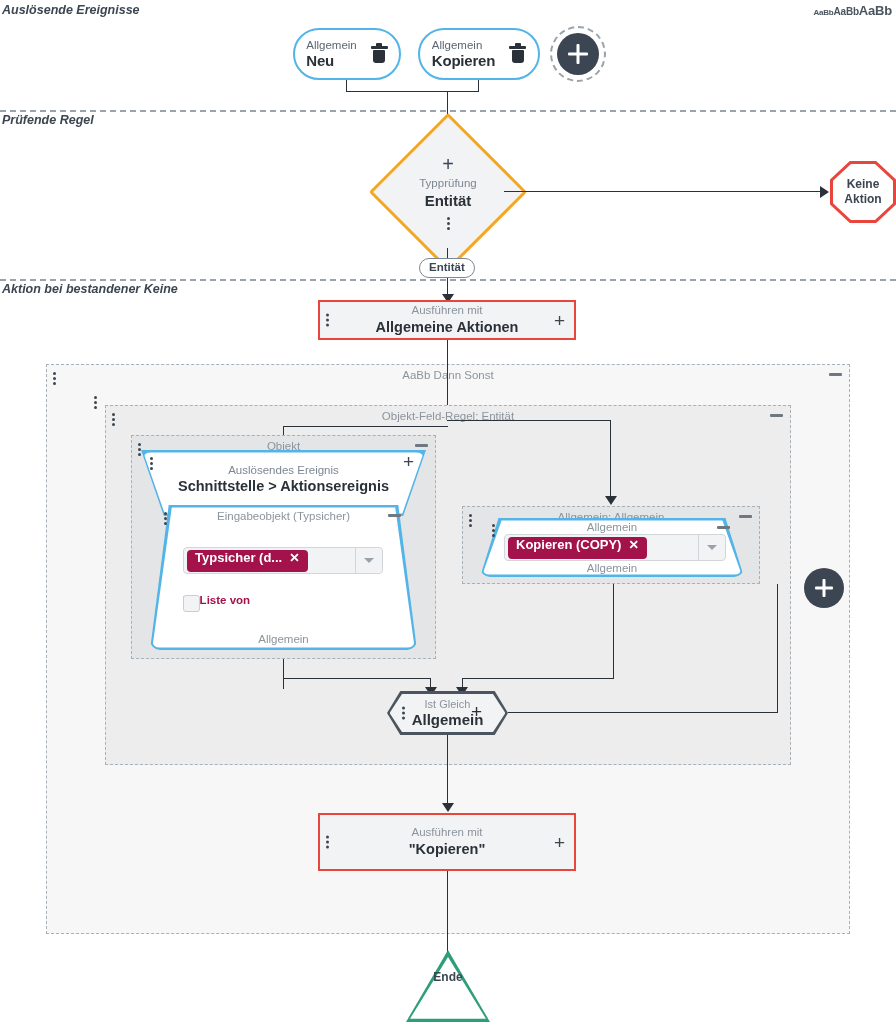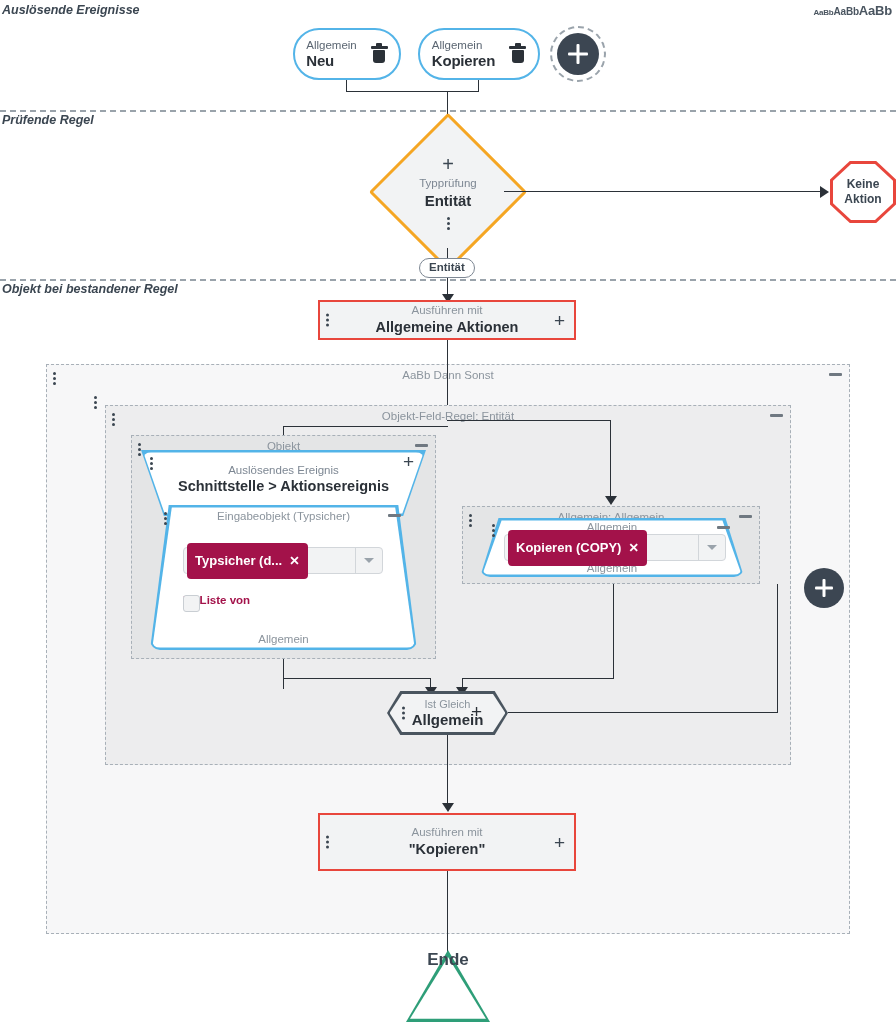--- a/index.html
+++ b/index.html
@@ -217,22 +217,22 @@
     position:absolute; font-size:11.5px; font-weight:bold; color:#a3124a;margin-top:16px;
   }
   .select {
     position:absolute; height:27px;
     background:#f2f3f4; border:1.5px solid #d2d6da; border-radius:4px;
     display:flex; align-items:center;
   }
   .select .tag {
     background:#a3124a; color:#ffffff; border-radius:4px;
     font-size:13px; font-weight:bold;
-    height:36px; margin-left:3px;
-    display:flex; align-items:center; gap:7px; padding:0 8px;
+    height:22px; margin-left:3px;
+    display:flex; align-items:flex-start; gap:7px; padding:0 8px;
     white-space:nowrap;
   }
   .select .tag .x { font-size:12.5px; font-weight:bold; }
   .select .caret {
     position:absolute; right:0; top:0; height:100%; width:27px;
     border-left:1.5px solid #d2d6da;
     display:flex; align-items:center; justify-content:center;
   }
   .select .caret:after {
     content:""; width:0;height:0;
@@ -261,42 +261,42 @@
   .hex-c .sub { font-size:11px; color:#8b949d; line-height:1.15; }
   .hex-c .main { font-size:15px; font-weight:bold; color:#2b3138; line-height:1.15; }
   .hexwrap .hkebab { position:absolute; left:15px; top:50%; transform:translateY(-50%); }
   .hexwrap .hplus { position:absolute; right:26px; top:50%; transform:translateY(-58%); font-size:19px; color:#2b3138; line-height:1; }
 
   
   .tri { position:absolute; }
   .tri .bg { position:absolute; inset:0; background:#2e9e78; clip-path: polygon(50% 0, 100% 100%, 0 100%); }
   .tri .in { position:absolute; left:4px; right:4px; top:7px; bottom:3.2px; background:#fff; clip-path: polygon(50% 0, 100% 100%, 0 100%); }
   .tri .lbl {
-    position:absolute; inset:0; display:flex; align-items:flex-start; justify-content:center;
-    padding-bottom:18px; font-size:17px; font-weight:bold; color:#3b4651;
+    position:absolute; inset:0; display:flex; align-items:center; justify-content:center;
+    padding-bottom:18px; font-size:12px; font-weight:bold; color:#3b4651;
   }
 </style>
 </head>
 <body>
 
 <div class="canvas">
 
   <div class="fontsizer">
     <span class="fs1">AaBb</span>
     <span class="fs2">AaBb</span>
     <span class="fs3">AaBb</span>
   </div>
 
   <div class="lane-label" style="left:2px; top:3px;">Auslösende Ereignisse</div>
 
   <div class="lane-sep" style="top:110px;"></div>
   <div class="lane-label" style="left:2px; top:113px;">Prüfende Regel</div>
 
   <div class="lane-sep" style="top:279px;"></div>
-  <div class="lane-label" style="left:2px; top:282px;">Objekt bei bestandener Regel</div>
+  <div class="lane-label" style="left:2px; top:282px;">Aktion bei bestandener Keine</div>
 
   <div class="pill" style="left:293px; top:28px; width:108px;">
     <div class="txt">
       <div class="sub">Allgemein</div>
       <div class="main">Neu</div>
     </div>
     <div class="trash">
       <span class="hdl"></span>
         <span class="lid"></span>
         <span class="can"></span>

